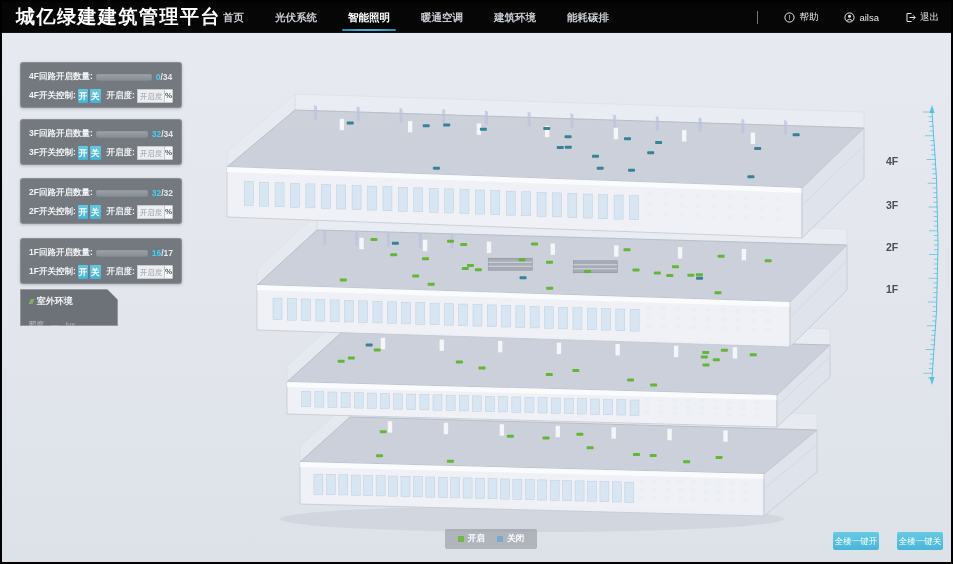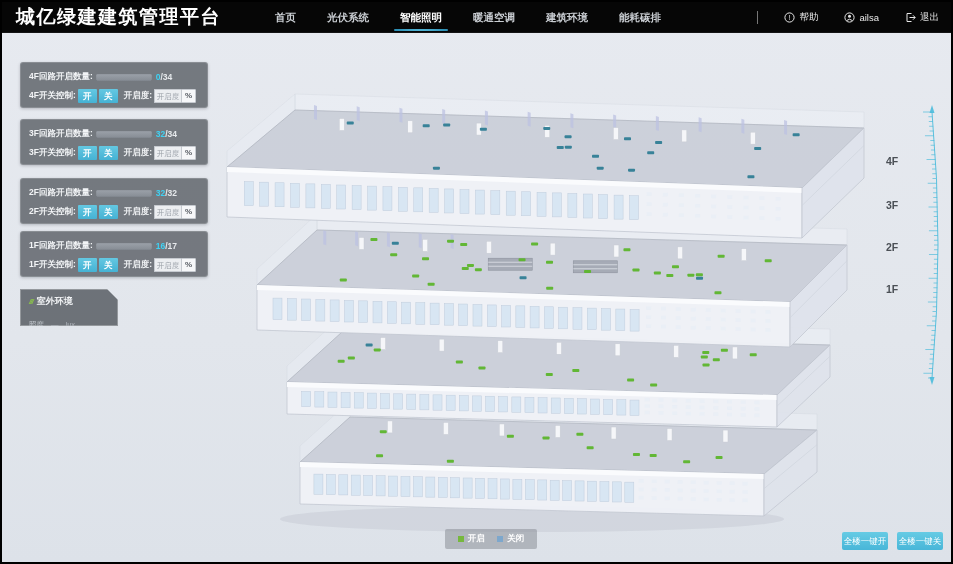--- a/index.html
+++ b/index.html
@@ -10,32 +10,32 @@
     background:linear-gradient(180deg,#e7eaf0 0%,#e2e6ec 60%,#dde2e9 100%);
     border:2px solid #000;
   }
   
   #topbar {
     position:absolute; left:0; top:0; width:100%; height:31px;
     background:#060606; display:flex; align-items:center; color:#fff;
     border-bottom:1px solid #151515;
   }
   .app-title { font-size:19px; font-weight:bold; letter-spacing:1.5px; margin-left:14px; white-space:nowrap; }
-  #nav { display:flex; gap:27px; margin-left:52px; }
+  #nav { display:flex; gap:27px; }
   .nav-item { font-size:10.5px; font-weight:bold; color:#c9cdd2; cursor:pointer; padding:4px 2px 2px; position:relative; white-space:nowrap; }
   .nav-item.active { color:#fff; }
   .nav-item.active::after { content:""; position:absolute; left:-4px; right:-4px; bottom:-4px; height:2px;
     background:radial-gradient(closest-side,#6fd2ee,#2d8fb4); border-radius:2px; }
   #topbar-right { margin-left:auto; margin-right:12px; display:flex; align-items:center; gap:26px; font-size:9.5px; color:#e8e8e8; }
   .tb-divider { width:1px; height:13px; background:rgba(255,255,255,.45); }
   .tb-item { display:flex; align-items:center; gap:4px; cursor:pointer; white-space:nowrap; }
   .tb-item svg { display:block; }
   
   .panel {
-    position:absolute; left:18px; width:188px; height:46px;
+    position:absolute; left:18px; width:162px; height:46px;
     background:rgba(100,105,112,.88); border:1px solid rgba(255,255,255,.16);
     border-radius:3px; padding:7px 8px 6px; color:#f2f4f6;
     box-shadow:0 1px 3px rgba(40,45,55,.25);
   }
   .p-row { display:flex; align-items:center; height:14px; }
   .p-row + .p-row { margin-top:5px; }
   .p-lbl { font-size:8.5px; font-weight:bold; white-space:nowrap; }
   .bar { width:56px; height:7px; margin:0 4px 0 3px; border-radius:1px; overflow:hidden;
     background:linear-gradient(180deg,#9ba1a9,#868c94); box-shadow:inset 0 0 1px rgba(0,0,0,.4); }
   .bar-fill { height:100%; background:repeating-linear-gradient(90deg,#38c6ec 0 3px,#10586f 3px 5px); }
@@ -74,21 +74,21 @@
   
   .fl-label { position:absolute; left:884px; width:26px; font-size:10.5px; font-weight:bold; color:#4a4f55; cursor:pointer; }
   #ruler { position:absolute; left:908px; top:102px; }
   
   #legend { position:absolute; left:443px; top:527px; width:92px; height:20px;
     background:rgba(138,144,152,.55); border-radius:2px; display:flex; align-items:center;
     justify-content:space-evenly; }
   .lg-item { display:flex; align-items:center; gap:4px; font-size:8.5px; font-weight:bold; color:#fff; }
   .lg-sq { width:6px; height:6px; }
   
-  #bulk { position:absolute; right:8px; top:530px; display:flex; gap:9px; }
+  #bulk { position:absolute; right:8px; top:530px; display:flex; gap:18px; }
   .bulk-btn { width:46px; height:18px; border:none; border-radius:2px; font-family:inherit;
     background:linear-gradient(180deg,#66cbe4,#48b6d8); color:#fff; font-size:8.5px; cursor:pointer; line-height:1; }
   
   #bsvg { position:absolute; left:200px; top:85px; cursor:grab; }
 </style>
 </head>
 <body>
 
 <div id="screen">
 
@@ -539,21 +539,21 @@
     <div class="p-row">
       <span class="p-lbl">2F开关控制:</span>
       <button class="btn-sw">开</button>
       <button class="btn-sw">关</button>
       <span class="p-lbl dim-lbl">开启度:</span>
       <input class="dim-input" placeholder="开启度" style="">
       <button class="btn-pct">%</button>
     </div>
   </div>
 
-  <div class="panel" style="top:229px">
+  <div class="panel" style="top:236px">
     <div class="p-row">
       <span class="p-lbl">1F回路开启数量:</span>
       <span class="bar"><span class="bar-fill" style="width: 94.1176%;"></span></span>
       <span class="p-val"><i class="v-on">16</i><span class="v-tot">/17</span></span>
     </div>
     <div class="p-row">
       <span class="p-lbl">1F开关控制:</span>
       <button class="btn-sw">开</button>
       <button class="btn-sw">关</button>
       <span class="p-lbl dim-lbl">开启度:</span>

